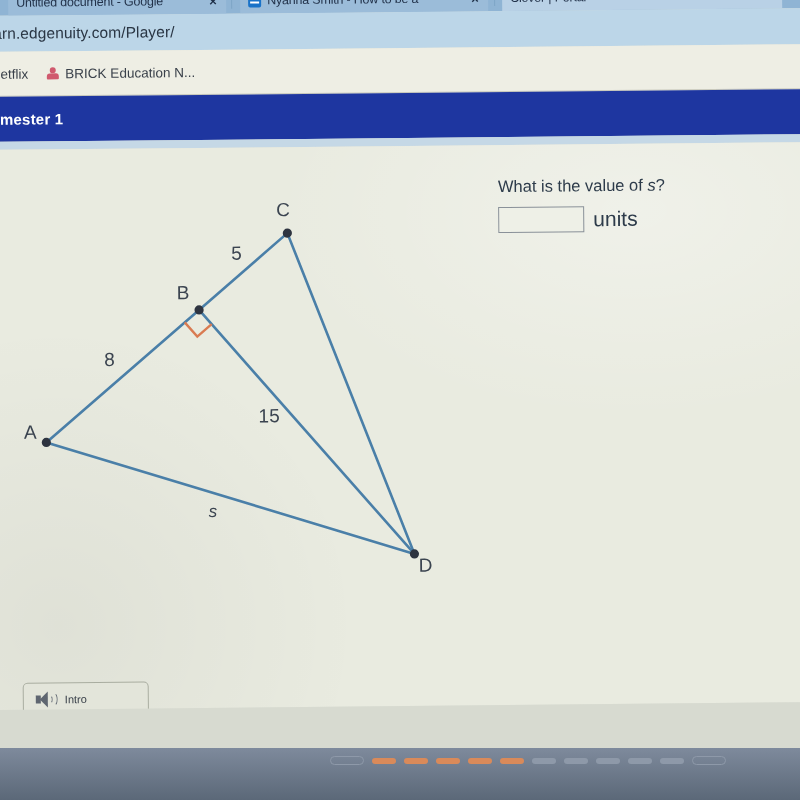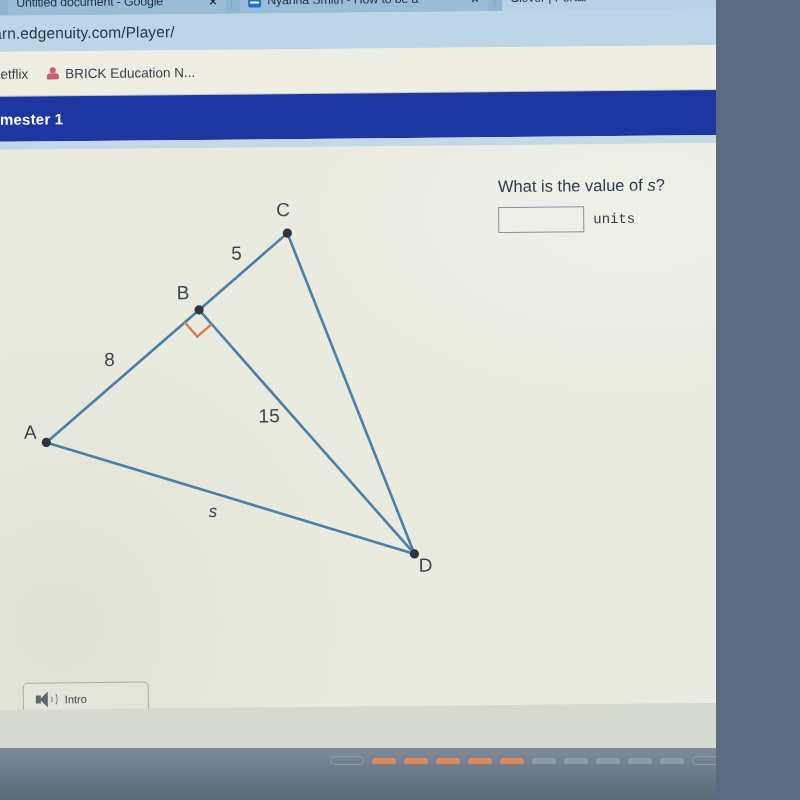--- a/index.html
+++ b/index.html
@@ -6,21 +6,21 @@
   html, body {
     width: 800px; height: 800px;
     background: #5d6b80;
     font-family: "Liberation Sans", sans-serif;
     overflow: hidden;
   }
 
   
   #photo {
     position: relative;
-    width: 716px; height: 800px;
+    width: 800px; height: 800px;
     overflow: hidden;
     background: #6a7688;
   }
 
   
   #screen {
     position: absolute;
     left: -14px; top: -10px;
     width: 828px; height: 770px;
     transform: rotate(-0.55deg);
@@ -176,21 +176,21 @@
   }
   .answer-input {
     width: 86px; height: 26px;
     background: #eef0e7;
     border: 1px solid #8a9199;
     font-family: "Liberation Sans", sans-serif;
     font-size: 14px;
     color: #2d3b4a;
     padding: 0 5px;
   }
-  .units-label { font-size: 14px; color: #2d3b4a; font-family: Liberation Mono, monospace; }
+  .units-label { font-size: 21px; color: #2d3b4a; }
 
   svg.figure {
     position: absolute; left: 0; top: 160px;
     width: 520px; height: 450px;
     overflow: visible;
   }
   .fig-label {
     font-family: "Liberation Sans", sans-serif;
     font-size: 19px;
     fill: #3b4450;

